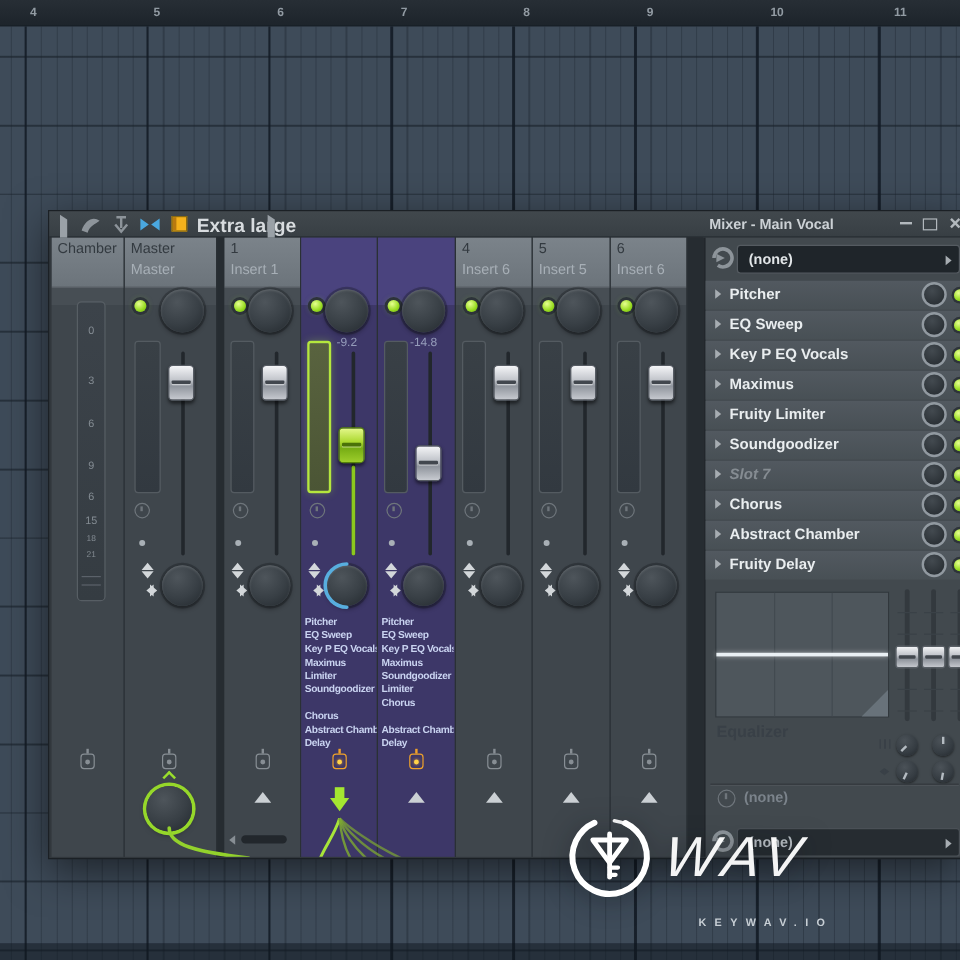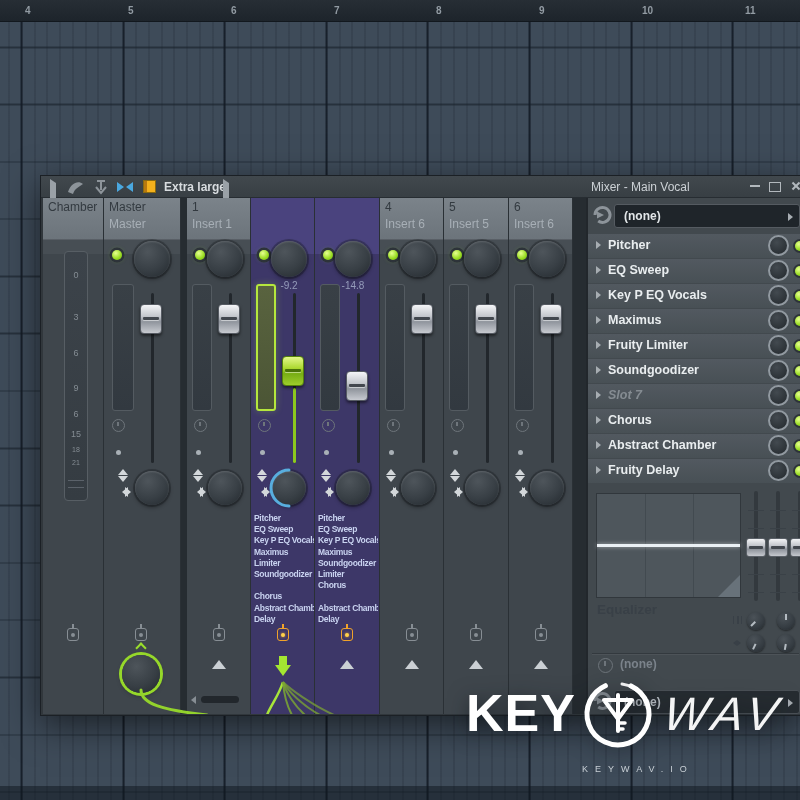--- a/index.html
+++ b/index.html
@@ -18,22 +18,22 @@
   .tl-num{position:absolute;top:5px;font-size:10px;color:#929ba3;font-weight:700}
   #bottom-band{position:absolute;left:0;top:786px;width:100%;height:14px;background:rgba(14,21,29,.5)}
 
   
   #mixer{position:absolute;left:40px;top:175px;width:762px;height:541px;
     background:#31373c;border:1px solid #1b2025;box-shadow:0 10px 34px rgba(0,0,0,.55);overflow:hidden;z-index:10}
   #toolbar{position:absolute;left:0;top:0;right:0;height:22px;
     background:linear-gradient(#41484d,#383f44);border-bottom:1px solid #272d32}
   .tbi{position:absolute;top:3px;width:18px;height:16px}
   .tri-r{width:0;height:0;border-top:4.5px solid transparent;border-bottom:4.5px solid transparent;border-left:6px solid #9aa1a7}
-  #toolbar .view-label{position:absolute;left:123px;top:4px;font-size:12px;font-weight:700;color:#d8dcdf}
-  #win-title{position:absolute;left:550px;top:4px;font-size:12px;font-weight:400;color:#ccd1d5}
+  #toolbar .view-label{position:absolute;left:123px;top:4px;font-size:16px;font-weight:700;color:#d8dcdf}
+  #win-title{position:absolute;left:550px;top:4px;font-size:12px;font-weight:700;color:#ccd1d5}
   .wbtn{position:absolute;top:5px;width:13px;height:11px}
   .wbtn.min::after{content:"";position:absolute;left:1px;right:2px;top:4px;height:2px;background:#b2b8bd}
   .wbtn.max::after{content:"";position:absolute;left:1px;top:1px;width:10px;height:8px;border:1.5px solid #b2b8bd}
   .wbtn.cls::before,.wbtn.cls::after{content:"";position:absolute;left:5px;top:0;width:2px;height:10px;background:#b2b8bd}
   .wbtn.cls::before{transform:rotate(45deg)} .wbtn.cls::after{transform:rotate(-45deg)}
   .osq{position:absolute;left:0;top:1px;width:13px;height:13px;background:#f4b11c;border:1px solid #8a6a10;box-shadow:inset 3px 0 0 #b8790f}
 
   
   .strip{position:absolute;top:22px;height:516px;background:linear-gradient(#474e54 0 56px,#3f464c 56px);border-right:1px solid #2a3035;overflow:hidden}
   .strip.sel{background:linear-gradient(#4a437e 0 56px,#3d3768 56px)}
@@ -139,21 +139,21 @@
   .dim-dd .txt{color:#b9bfc5}
 
   
   #cables{position:absolute;left:0;top:22px;width:545px;height:516px;pointer-events:none}
 
   
   #wm{position:absolute;left:466px;top:652px;width:340px;height:122px;display:flex;align-items:center;z-index:60;
       filter:drop-shadow(0 3px 10px rgba(8,14,20,.6))}
   #wm .wm-key{font-size:52px;font-weight:800;color:#fff;letter-spacing:1px}
   #wm .wm-wav{font-size:47px;font-weight:400;font-style:italic;color:rgba(255,255,255,.95);transform:skewX(-8deg);letter-spacing:5px;margin-left:4px}
-  #wm-site{position:absolute;left:582px;top:764px;font-size:9px;font-weight:400;letter-spacing:7px;color:#c8cfd5;z-index:60}
+  #wm-site{position:absolute;left:582px;top:764px;font-size:9px;font-weight:700;letter-spacing:7px;color:#c8cfd5;z-index:60}
 </style>
 </head>
 <body>
 
 <div id="timeline">
   <span class="tl-num" style="left:25px">4</span>
   <span class="tl-num" style="left:128px">5</span>
   <span class="tl-num" style="left:231px">6</span>
   <span class="tl-num" style="left:334px">7</span>
   <span class="tl-num" style="left:436px">8</span>
@@ -510,21 +510,20 @@
           <path d="M13 11 l-7 -3.5 0 7 z" fill="#8d949a"></path>
         </svg></span>
     <div class="dd dim-dd" style="left:26px;top:492px;width:186px">
       <span class="txt">(none)</span>
       <span class="arr"></span>
     </div>
   </div>
 </div>
 
 <div id="wm">
-  <span class="wm-key">KEY</span>
   <svg width="84" height="90" viewBox="0 0 84 90">
     <g fill="none" stroke="#ffffff" stroke-linecap="round">
       <circle cx="42" cy="46" r="31" stroke-width="5" stroke-dasharray="168 28" transform="rotate(-65 42 46)"></circle>
       <path d="M46 16 a30 30 0 0 1 20 12" stroke-width="3" opacity=".9"></path>
       <path d="M28 32 h28 M28 32 l14 19 M56 32 l-14 19" stroke-width="4"></path>
       <path d="M42 27 v36" stroke-width="4"></path>
       <path d="M42 55 h7 M42 61 h5" stroke-width="3.5"></path>
     </g>
   </svg>
   <span class="wm-wav">WAV</span>

